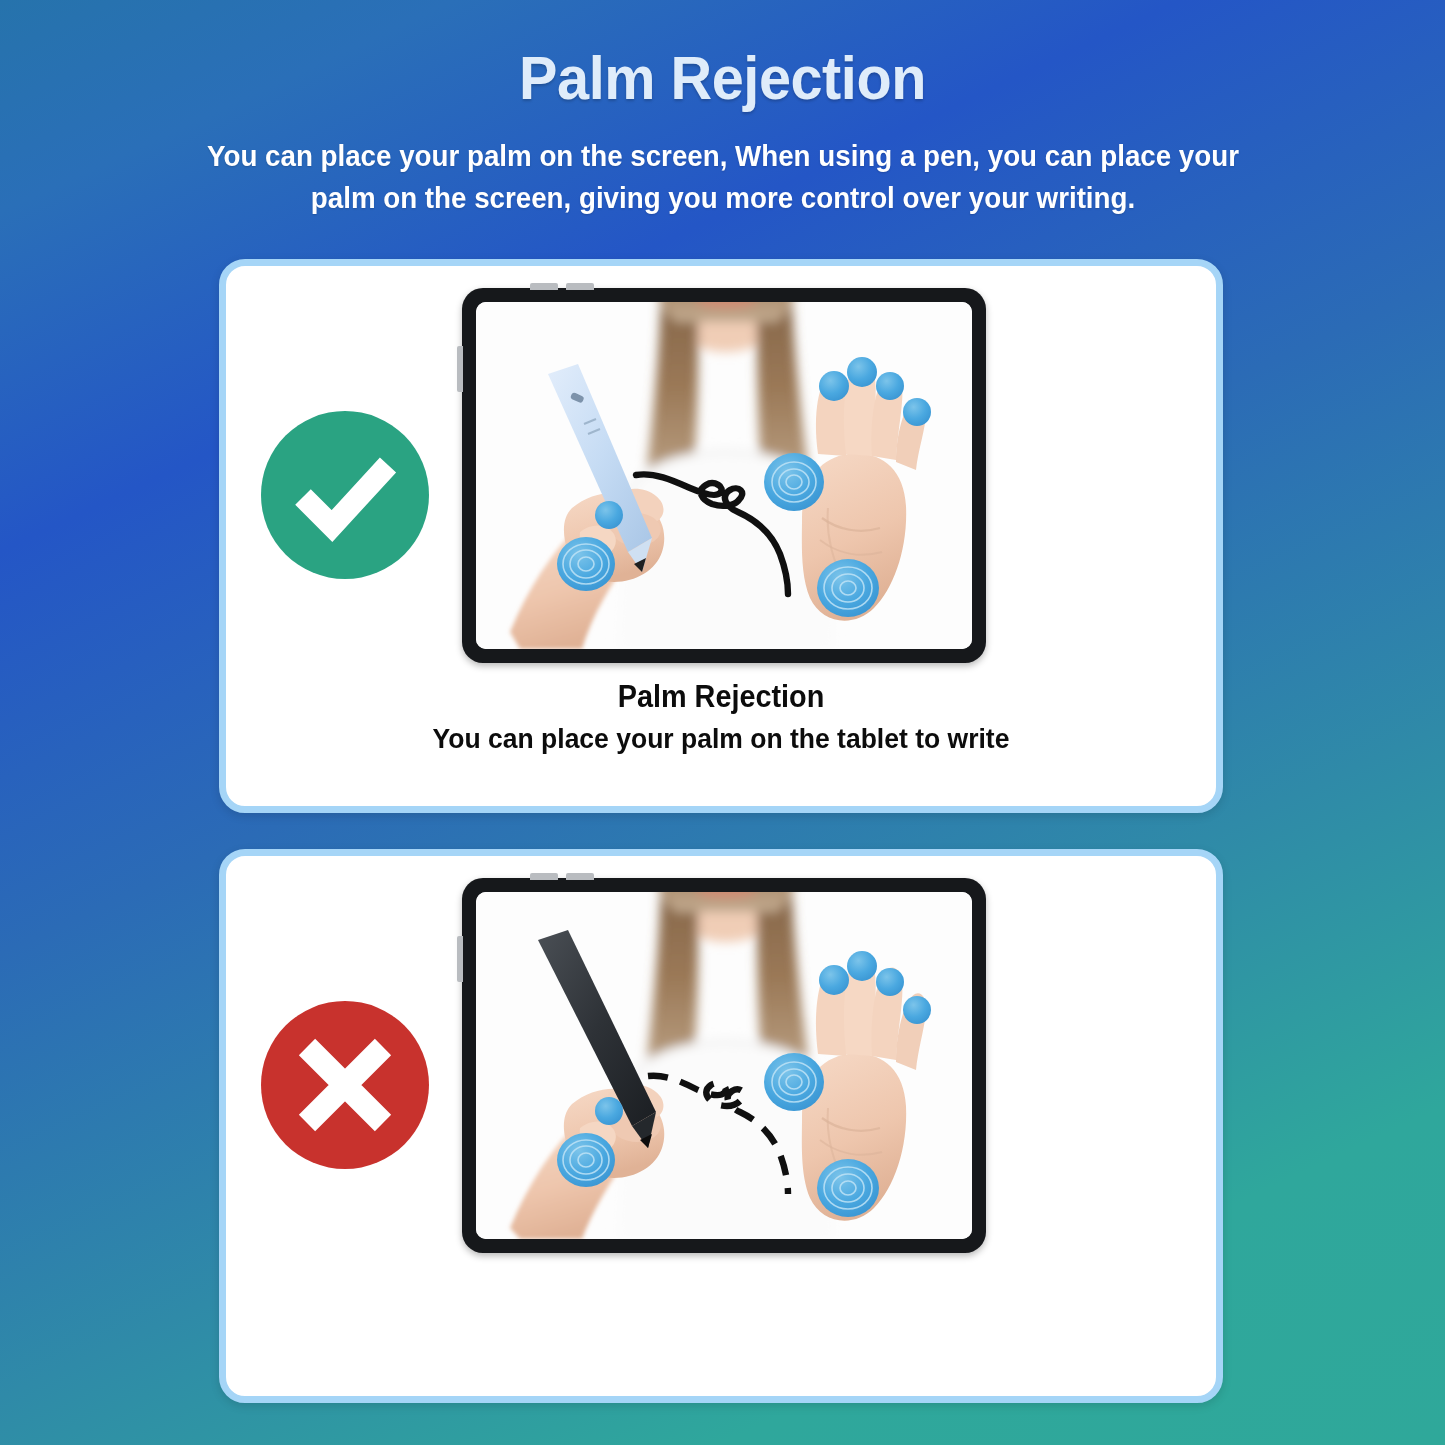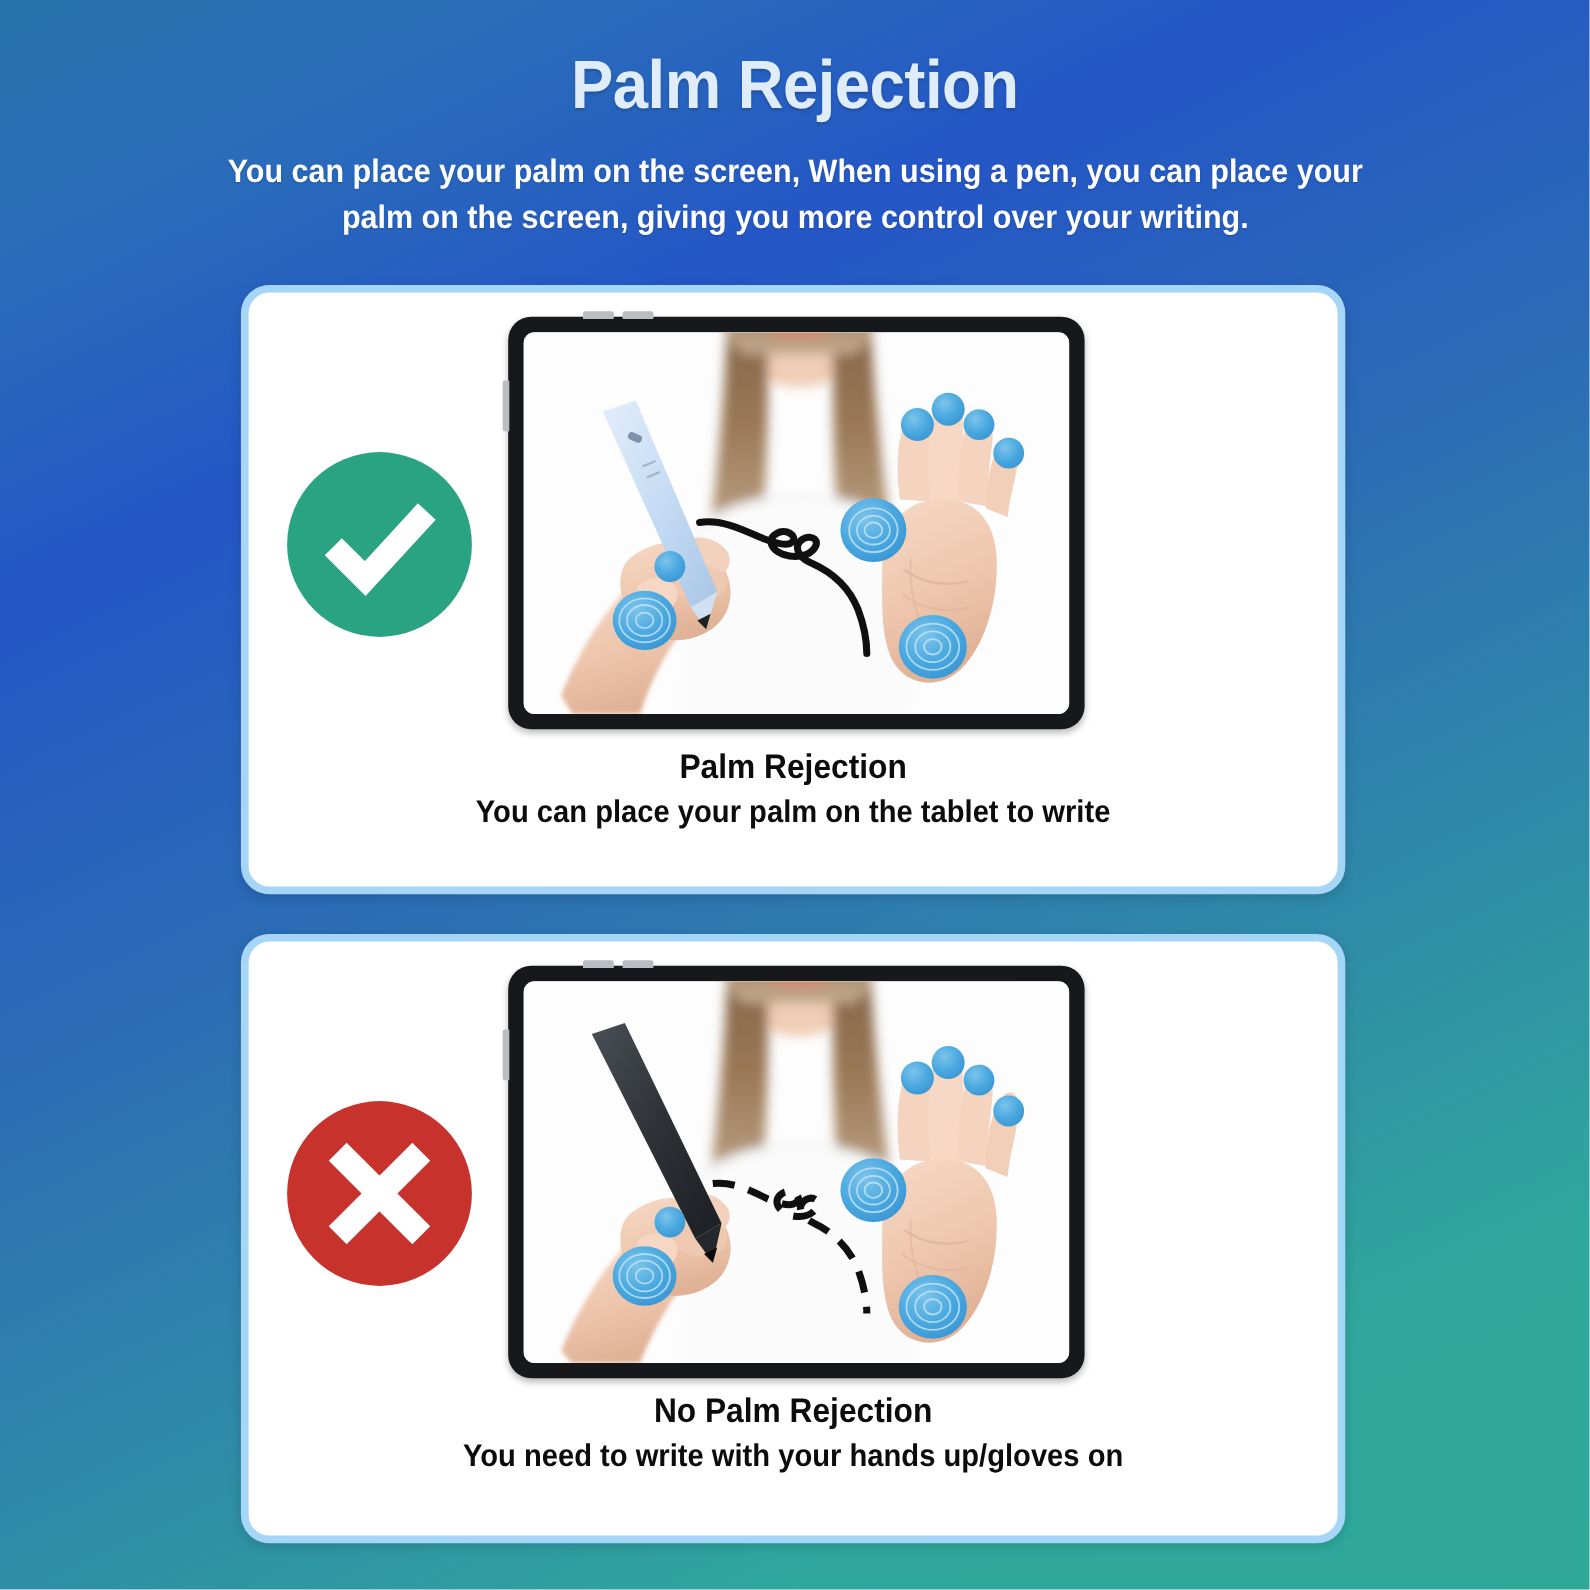--- a/index.html
+++ b/index.html
@@ -367,21 +367,17 @@
               <g stroke="#bfe3f6" stroke-width="1.6" fill="none" opacity=".85">
                 <ellipse cx="110" cy="268" rx="8" ry="7"></ellipse>
                 <ellipse cx="110" cy="268" rx="16" ry="14"></ellipse>
                 <ellipse cx="110" cy="268" rx="23" ry="20"></ellipse>
               </g>
             </g>
           </svg>
         </div>
       </div>
 
-      <div class="caption cap-2">
-        <div class="cap-title">No Palm Rejection</div>
-        <div class="cap-sub">You need to write with your hands up/gloves on</div>
-      </div>
 
     </div>
   </div>
 
 </div>
 
 </body></html>

